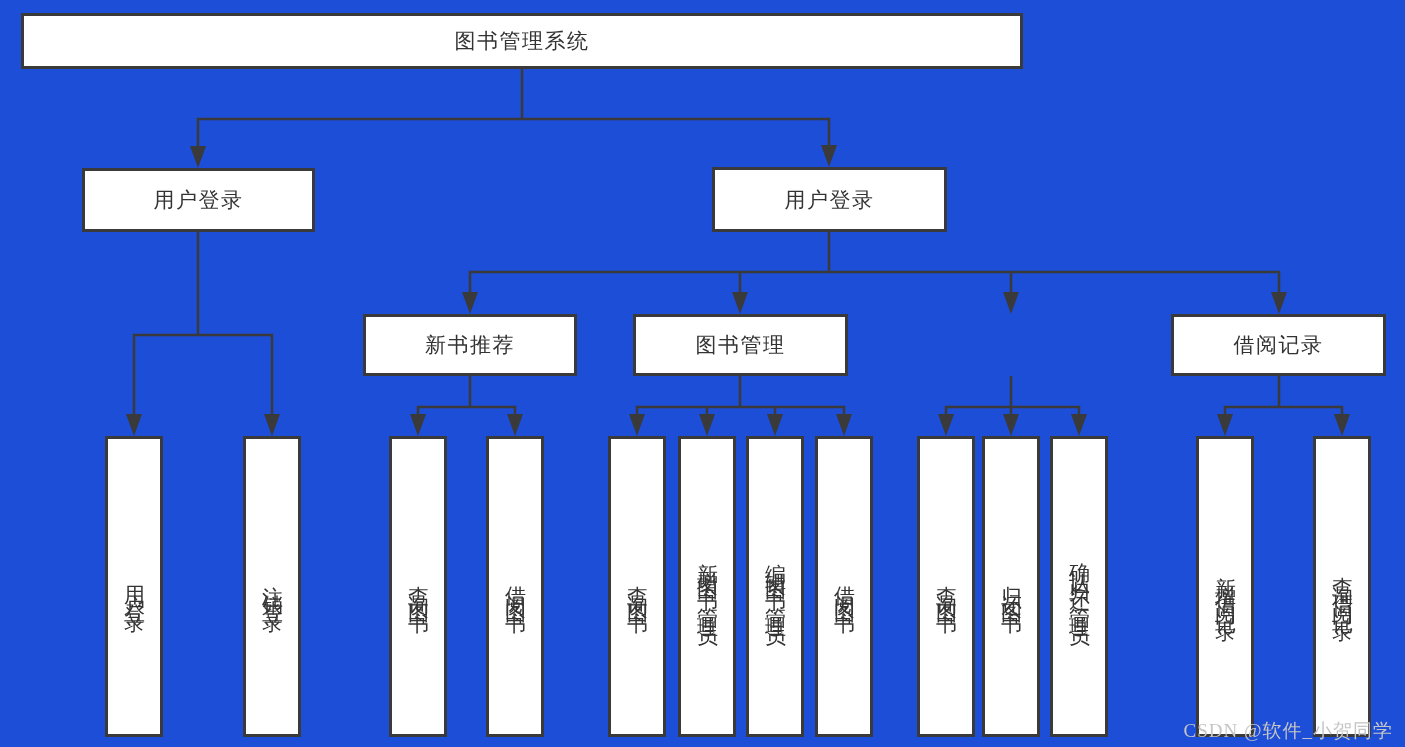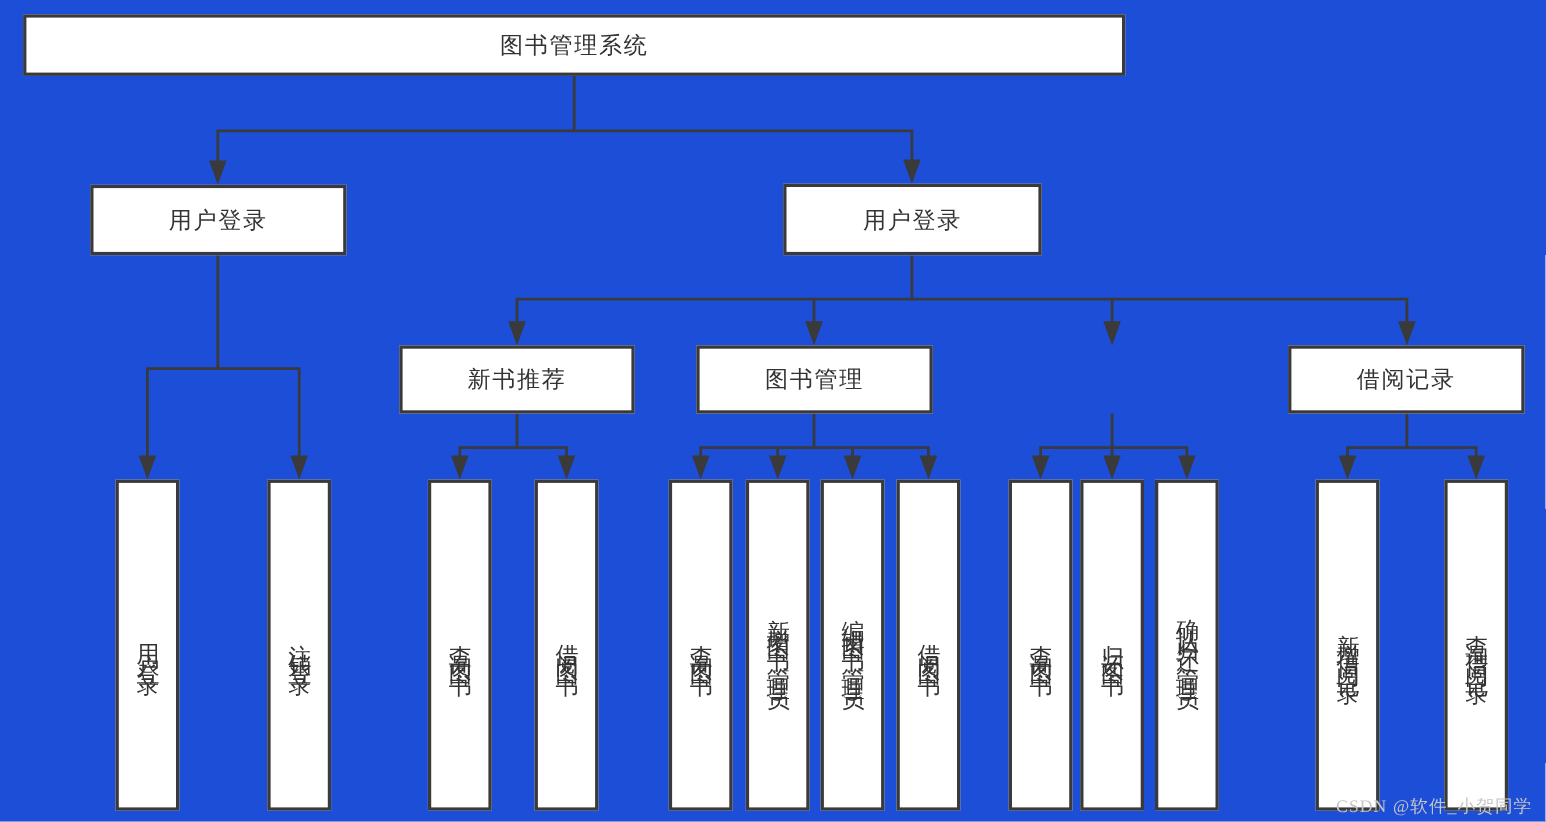--- a/index.html
+++ b/index.html
@@ -30,21 +30,21 @@
     text-orientation:mixed;
     font-size:21px;
     letter-spacing:9px;
     white-space:normal;
     line-height:1;
   }
   .watermark {
     position:absolute;
     right:12px;
     bottom:3px;
-    font-size:16px;
+    font-size:19px;
     letter-spacing:1px;
     color:#c5c5c5;
     z-index:5;
   }
 </style>
 </head>
 <body>
 
 <div class="canvas">
 

